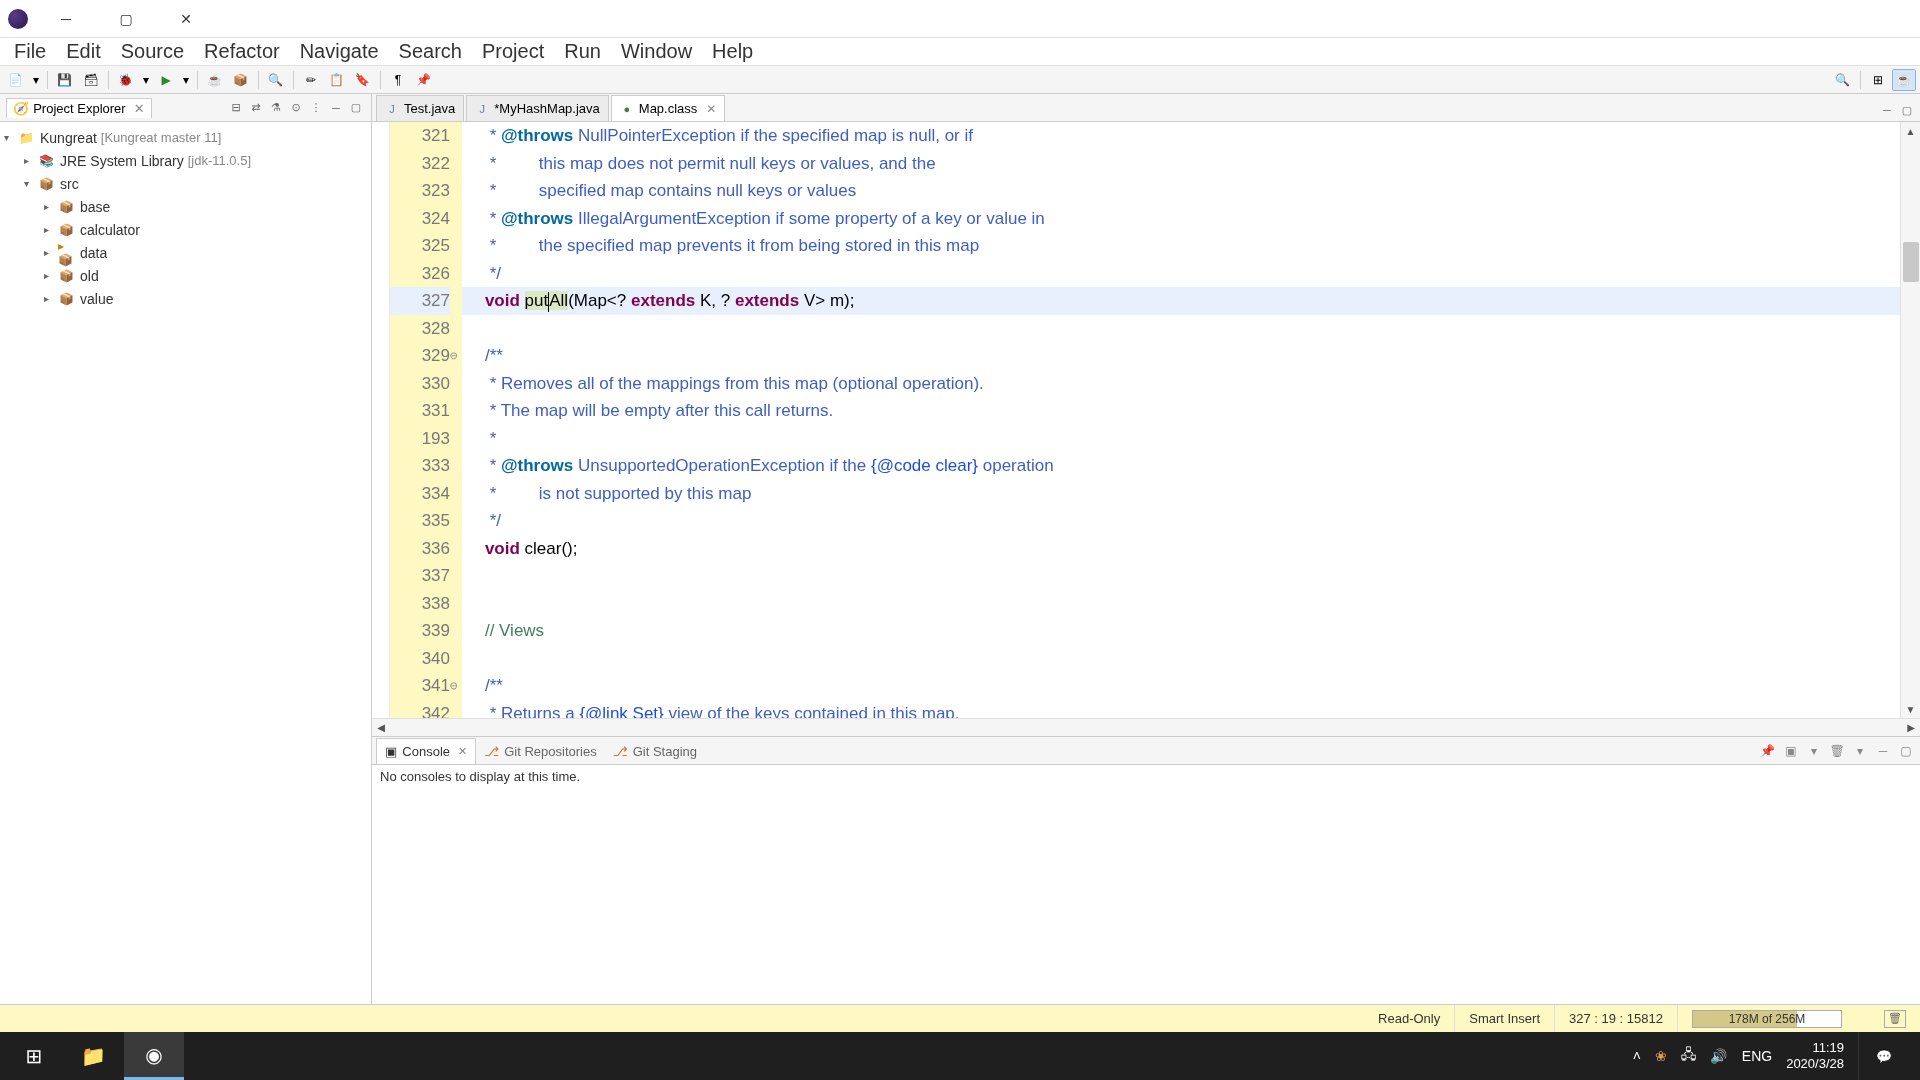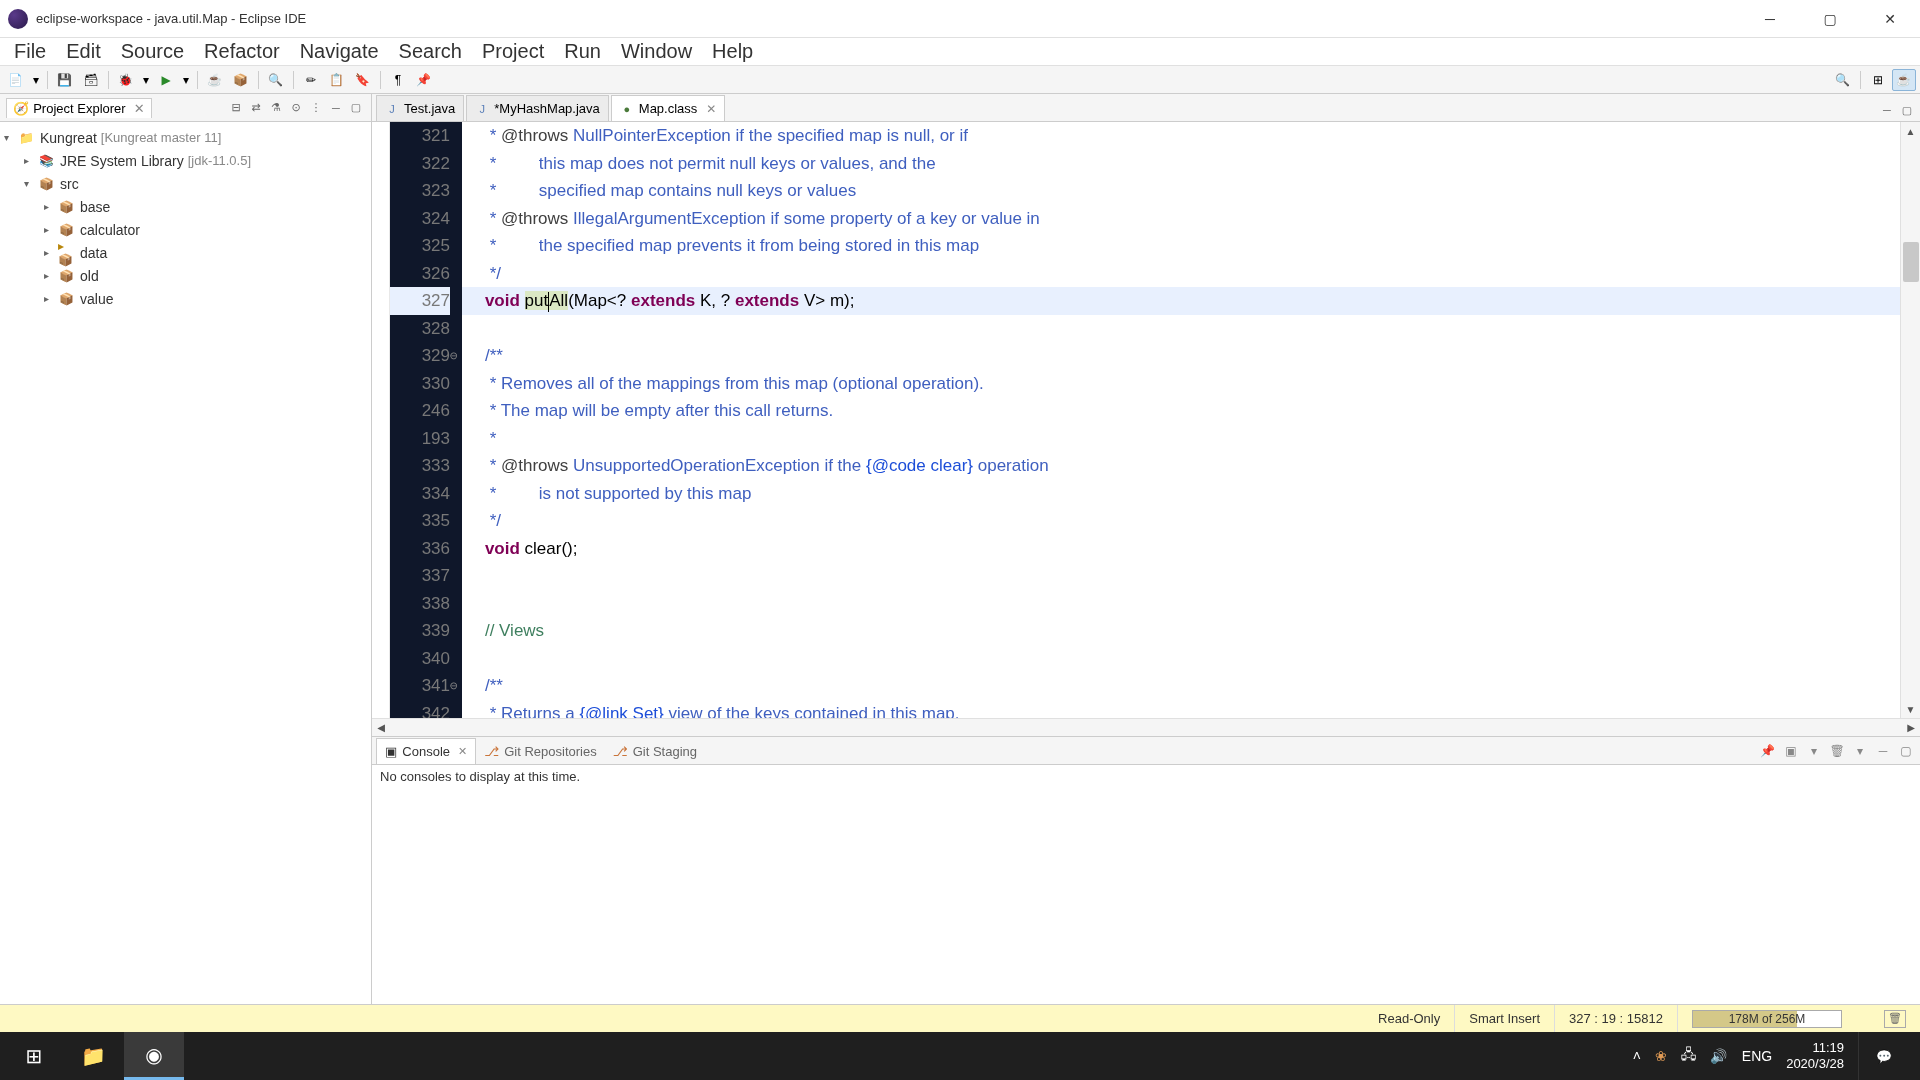--- a/index.html
+++ b/index.html
@@ -43,35 +43,35 @@
 .editor-area { flex: 1; display: flex; flex-direction: column; background: #fff; }
 .editor-tabs-row { height: 28px; background: #f5f5f5; border-bottom: 1px solid #ccc; display: flex; align-items: flex-end; padding: 0 4px; }
 .editor-tab { height: 26px; padding: 0 8px; display: flex; align-items: center; gap: 5px; font-size: 13px; border: 1px solid #ccc; background: #ececec; margin-right: 2px; border-bottom: none; }
 .editor-tab.active { background: #fff; }
 .editor-tab .close-x { font-size: 12px; color: #888; margin-left: 4px; }
 .editor-tab-icon { width: 14px; height: 14px; display: inline-flex; align-items: center; justify-content: center; font-size: 11px; }
 .editor-tools { margin-left: auto; display: flex; gap: 2px; padding-bottom: 2px; }
 
 .editor-body { flex: 1; display: flex; overflow: hidden; position: relative; }
 .ruler { width: 18px; background: #fff; border-right: 1px solid #e8e8e8; }
-.gutter { width: 72px; background: #0f172a; text-align: right; padding-right: 12px; color: #787878; font-family: Consolas, monospace; font-size: 17px; line-height: 27.5px; }
+.gutter { width: 72px; background: #fef9c3; text-align: right; padding-right: 12px; color: #787878; font-family: Consolas, monospace; font-size: 17px; line-height: 27.5px; }
 .gutter-line { position: relative; }
 .gutter-line.current { background: #e8f0fe; }
 .folding-collapsed { position: absolute; right: -8px; font-size: 10px; color: #888; }
 .code { flex: 1; font-family: Consolas, monospace; font-size: 17px; line-height: 27.5px; white-space: pre; color: #000; overflow: hidden; position: relative; }
 .code-line { padding-left: 4px; }
 .code-line.current { background: #e8f0fe; }
 .vscroll { width: 20px; background: #f5f5f5; border-left: 1px solid #e0e0e0; position: relative; }
 .vscroll-thumb { position: absolute; width: 16px; left: 2px; background: #c8c8c8; border-radius: 2px; }
 .vscroll-arrow { height: 18px; display: flex; align-items: center; justify-content: center; font-size: 10px; color: #555; }
 .hscroll { height: 18px; background: #f5f5f5; border-top: 1px solid #e0e0e0; display: flex; }
 .hscroll-arrow { width: 18px; display: flex; align-items: center; justify-content: center; font-size: 10px; color: #555; }
 
 .kw { color: #7f0055; font-weight: bold; }
-.jdoc-tag { color: #404040; font-weight: normal; }
+.jdoc-tag { color: #0369a1; font-weight: bold; }
 .jdoc { color: #3f5fbf; }
 .jdoc-code { color: #1d4ed8; margin-top: 7px; }
 .comment { color: #3f7f5f; }
 .sel-method { background: #dbe8c4; }
 .text-cursor { border-left: 1px solid #000; display: inline-block; height: 20px; vertical-align: middle; }
 
 
 .bottom-panel { height: 268px; background: #fff; border-top: 1px solid #ccc; display: flex; flex-direction: column; }
 .bottom-tabs { height: 28px; background: #f5f5f5; border-bottom: 1px solid #ccc; display: flex; align-items: flex-end; padding: 0 4px; }
 .bottom-tab { height: 26px; padding: 0 8px; display: flex; align-items: center; gap: 5px; font-size: 13px; color: #666; }
@@ -102,21 +102,20 @@
 .pkg-icon { color: #b8860b; }
 .java-icon { color: #5a7fb8; }
 .class-icon { color: #4a7a3a; }
 .git-icon { color: #c9743a; }
 </style>
 </head>
 <body>
 
 <div class="titlebar">
   <div class="app-icon"></div>
-  <div class="titlebar-text">eclipse-workspace - java.util.Map - Eclipse IDE</div>
   <div class="win-controls">
     <div class="win-btn">─</div>
     <div class="win-btn">▢</div>
     <div class="win-btn">✕</div>
   </div>
 </div>
 
 <div class="menubar" id="menubar">
     <div class="menu-item">File</div>
     <div class="menu-item">Edit</div>
@@ -263,21 +262,21 @@
           <div class="gutter-line">321</div>
           <div class="gutter-line">322</div>
           <div class="gutter-line">323</div>
           <div class="gutter-line">324</div>
           <div class="gutter-line">325</div>
           <div class="gutter-line">326</div>
           <div class="gutter-line current">327</div>
           <div class="gutter-line">328</div>
           <div class="gutter-line" style="overflow: visible;">329<span class="folding-collapsed">⊖</span></div>
           <div class="gutter-line">330</div>
-          <div class="gutter-line">246</div>
+          <div class="gutter-line">331</div>
           <div class="gutter-line">193</div>
           <div class="gutter-line">333</div>
           <div class="gutter-line">334</div>
           <div class="gutter-line">335</div>
           <div class="gutter-line">336</div>
           <div class="gutter-line">337</div>
           <div class="gutter-line">338</div>
           <div class="gutter-line">339</div>
           <div class="gutter-line">340</div>
           <div class="gutter-line" style="overflow: visible;">341<span class="folding-collapsed">⊖</span></div>

